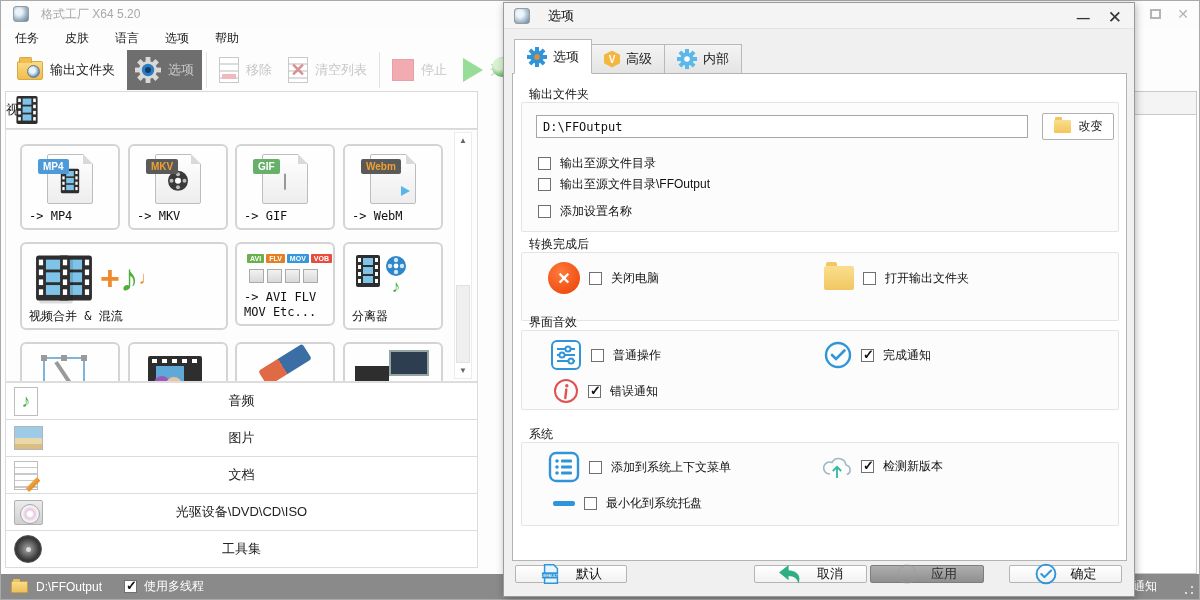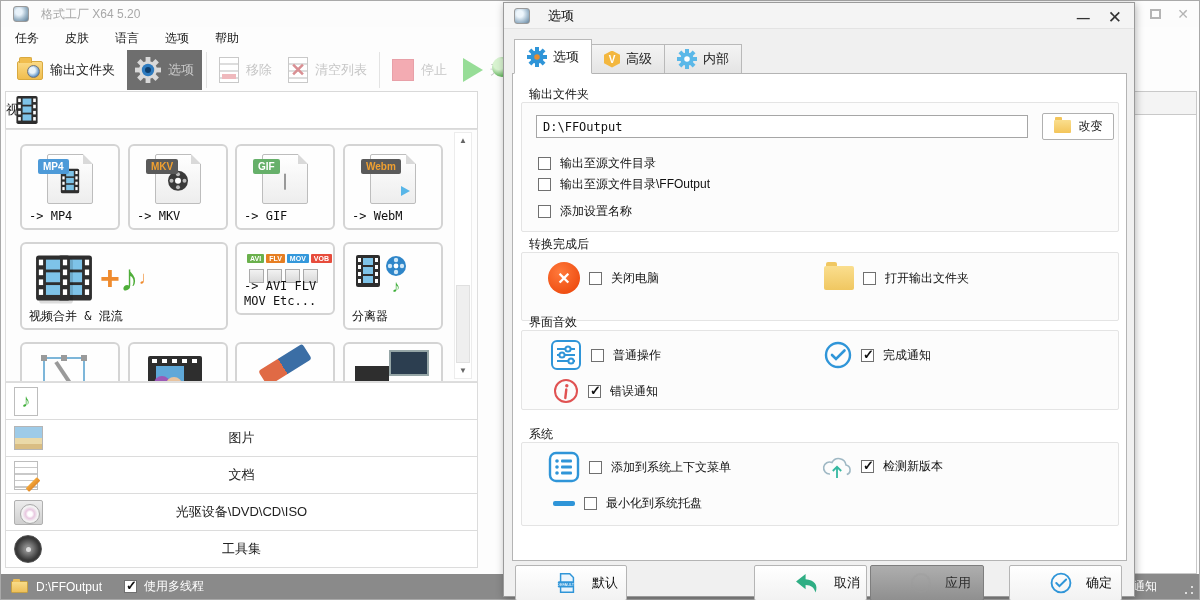--- a/index.html
+++ b/index.html
@@ -129,22 +129,22 @@
   .mini-folder { width:17px; height:13px; border-radius:1px; background:linear-gradient(#fade8e,#f3c55a); position:relative; }
   .mini-folder::before { content:""; position:absolute; top:-3px; left:1px; width:7px; height:3px; background:#f3c55a; border-radius:1px 1px 0 0; }
 
   .xcircle { width:32px; height:32px; border-radius:50%; background:radial-gradient(circle at 38% 32%, #ff7a3c, #ef4e12 75%); position:relative; flex:none; }
   .xcircle::after { content:"\2715"; position:absolute; inset:0; display:flex; align-items:center; justify-content:center; color:#fff; font-size:16px; font-weight:bold; }
   .big-folder { width:30px; height:24px; border-radius:2px; background:linear-gradient(#fade8e,#f0c761); position:relative; flex:none; }
   .big-folder::before { content:""; position:absolute; top:-4px; left:2px; width:11px; height:4px; background:#f0c761; border-radius:2px 2px 0 0; }
   .minusbar { width:22px; height:5px; border-radius:2px; background:#2f95d8; flex:none; }
   .ghost-circle { width:20px; height:20px; border-radius:50%; border:2px solid #9b9b9b; opacity:.35; }
 
-  .btm-btn { position:absolute; top:562px; height:36px; background:linear-gradient(#ffffff,#f2f2f2); border:1px solid #b5b5b5; border-radius:2px;
-             display:flex; align-items:center; gap:14px; font-size:13px; color:#111;padding-left:40px; }
+  .btm-btn { position:absolute; top:562px; height:18px; background:linear-gradient(#ffffff,#f2f2f2); border:1px solid #b5b5b5; border-radius:2px;
+             display:flex; align-items:center; justify-content:center; gap:14px; font-size:13px; color:#111; }
   .btm-btn.apply { background:linear-gradient(#aeaeae,#8f8f8f); border-color:#7e7e7e; color:#2e2e2e; }
 </style>
 </head>
 <body>
 
 <div class="main-window">
 
   <div class="titlebar">
     <div class="app-ico"></div>
     <div class="win-title">格式工厂 X64 5.20</div>
@@ -327,21 +327,21 @@
               <rect x="8" y="13" width="10" height="7"></rect>
               <rect x="8" y="22" width="10" height="7"></rect>
             </g>
           </svg>
         <span class="plus-big">+</span>
           <span class="note-big">♪</span>
           <span class="note-sm">♩</span>
       </div>
       <div class="card-label">视频合并 &amp; 混流</div>
     </div>
-    <div class="card" style="left:229px;top:112px;width:100px;height:73px">
+    <div class="card" style="left:229px;top:112px;width:100px;height:84px">
       <div class="avi-badges">
         <span style="background:#6ab04c">AVI</span>
         <span style="background:#e67e22">FLV</span>
         <span style="background:#3498db">MOV</span>
         <span style="background:#e74c3c">VOB</span>
       </div>
       <div class="avi-minis">
           <i></i>
           <i></i>
           <i></i>
@@ -424,20 +424,21 @@
       <div class="sb-arrow" style="top:0">▲</div>
       <div class="sb-thumb"></div>
       <div class="sb-arrow" style="bottom:0">▼</div>
     </div>
   </div>
 
   <div class="sec-row" style="top:381px">
     <span class="sec-ico page-sm">
         <span style="color:#3fae3a;font-size:18px">♪</span>
       </span>
+    <span class="sec-label">音频</span>
   </div>
   <div class="sec-row" style="top:418px">
     <span class="sec-ico pic-ic"></span>
     <span class="sec-label">图片</span>
   </div>
   <div class="sec-row" style="top:455px">
     <span class="sec-ico docpen-ic"></span>
     <span class="sec-label">文档</span>
   </div>
   <div class="sec-row" style="top:492px">

